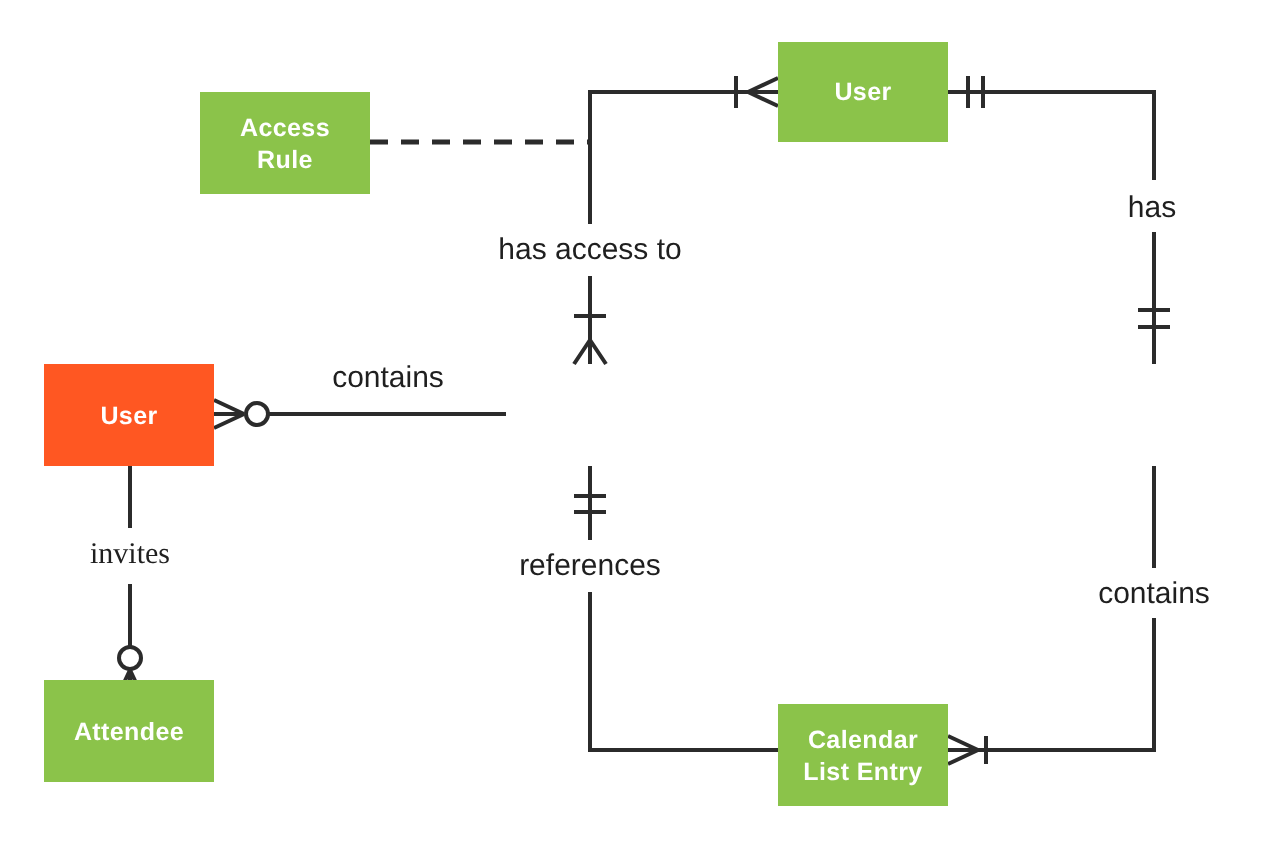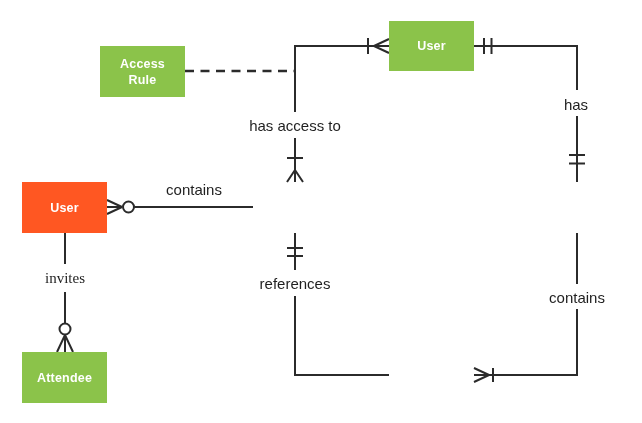--- a/index.html
+++ b/index.html
@@ -114,24 +114,27 @@
   <div class="entity secondary" style="left:389px; top:21px; height:50px;">
     <span>User</span>
   </div>
 
   <div class="entity primary" style="left:22px; top:182px;">
     <span>User</span>
   </div>
 
 
 
-  <div class="entity secondary" style="left:22px; top:352px;justify-content:center;">
+  <div class="entity secondary" style="left:22px; top:340px;justify-content:center;">
     <span>Attendee</span>
   </div>
 
+  <div class="entity secondary" style="left:389px; top:352px;">
+    <span>Calendar List Entry</span>
+  </div>
 
   <div class="rel-label" style="left:194px; top:189px;">contains</div>
 
   <div class="rel-label" style="left:295px; top:125px;">has access to</div>
 
   <div class="rel-label" style="left:576px; top:104px;">has</div>
 
   <div class="rel-label" style="left:577px; top:297px;">contains</div>
 
   <div class="rel-label" style="left:295px; top:283px;">references</div>

